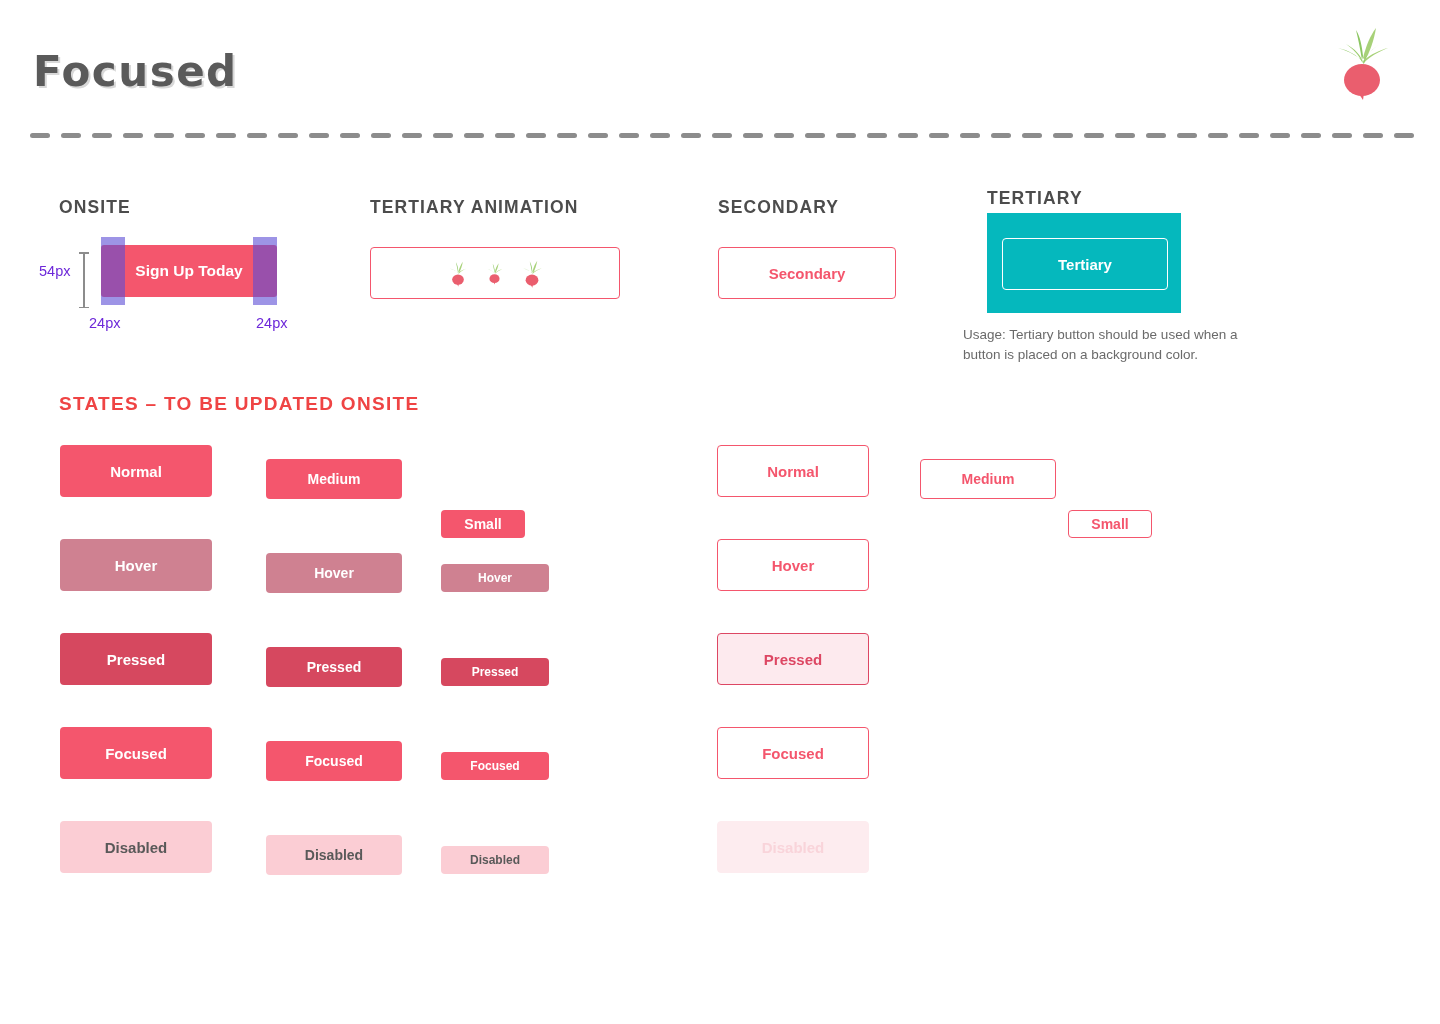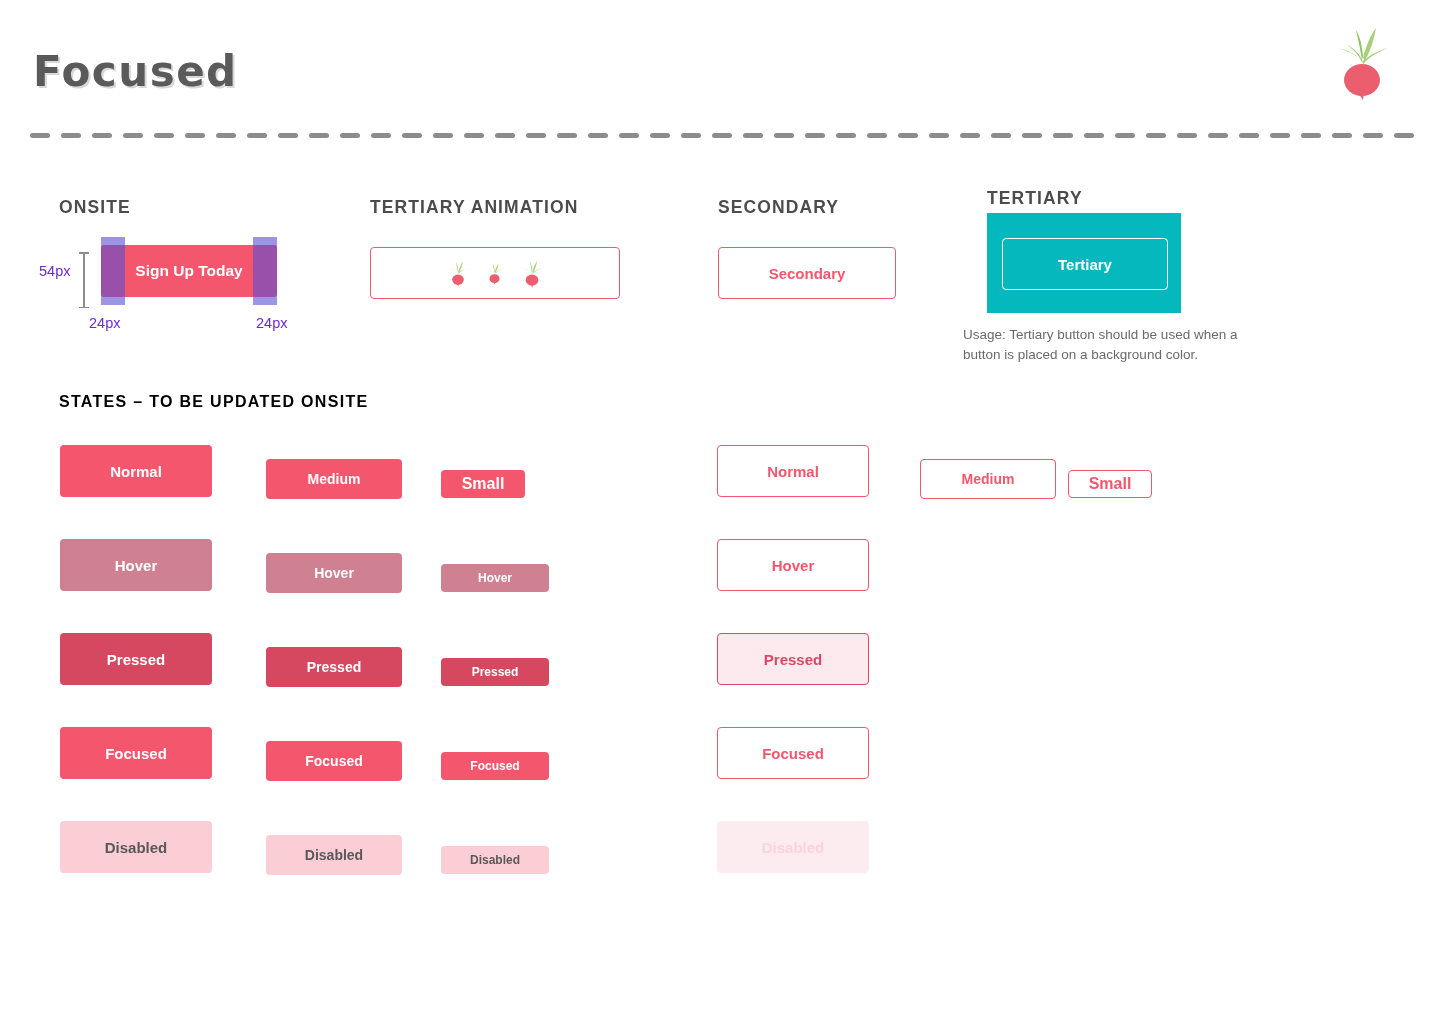--- a/index.html
+++ b/index.html
@@ -199,39 +199,39 @@
     font-size: 13.5px;
     line-height: 20px;
     color: #6a6a6a;
   }
 
   
   .states-head {
     position: absolute;
     left: 59px;
     top: 393px;
-    font-size: 16px;
+    font-size: 19px;
     font-weight: bold;
     letter-spacing: 1.3px;
-    color: #000000;
+    color: #ef4444;
   }
 
   .btn {
     position: absolute;
     display: flex;
     align-items: center;
     justify-content: center;
     box-sizing: border-box;
     border-radius: 4px;
     font-weight: bold;
     white-space: nowrap;
   }
   .btn.large  { width: 152px; height: 52px; font-size: 15px; }
   .btn.medium { width: 136px; height: 40px; font-size: 14px; }
-  .btn.small  { width:  84px; height: 28px; font-size: 16px; }
+  .btn.small  { width:  84px; height: 28px; font-size: 14px; margin-top: 40px; }
   .btn.small-wide { width: 108px; height: 28px; font-size: 12px; }
 
   
   .v-normal   { background: #f4566d; color: #ffffff; }
   .v-hover    { background: #cf8191; color: #ffffff; }
   .v-pressed  { background: #d6485f; color: #ffffff; }
   .v-focused  { background: #f4566d; color: #ffffff; }
   .v-disabled { background: #fbcdd4; color: #595959; }
 
   

